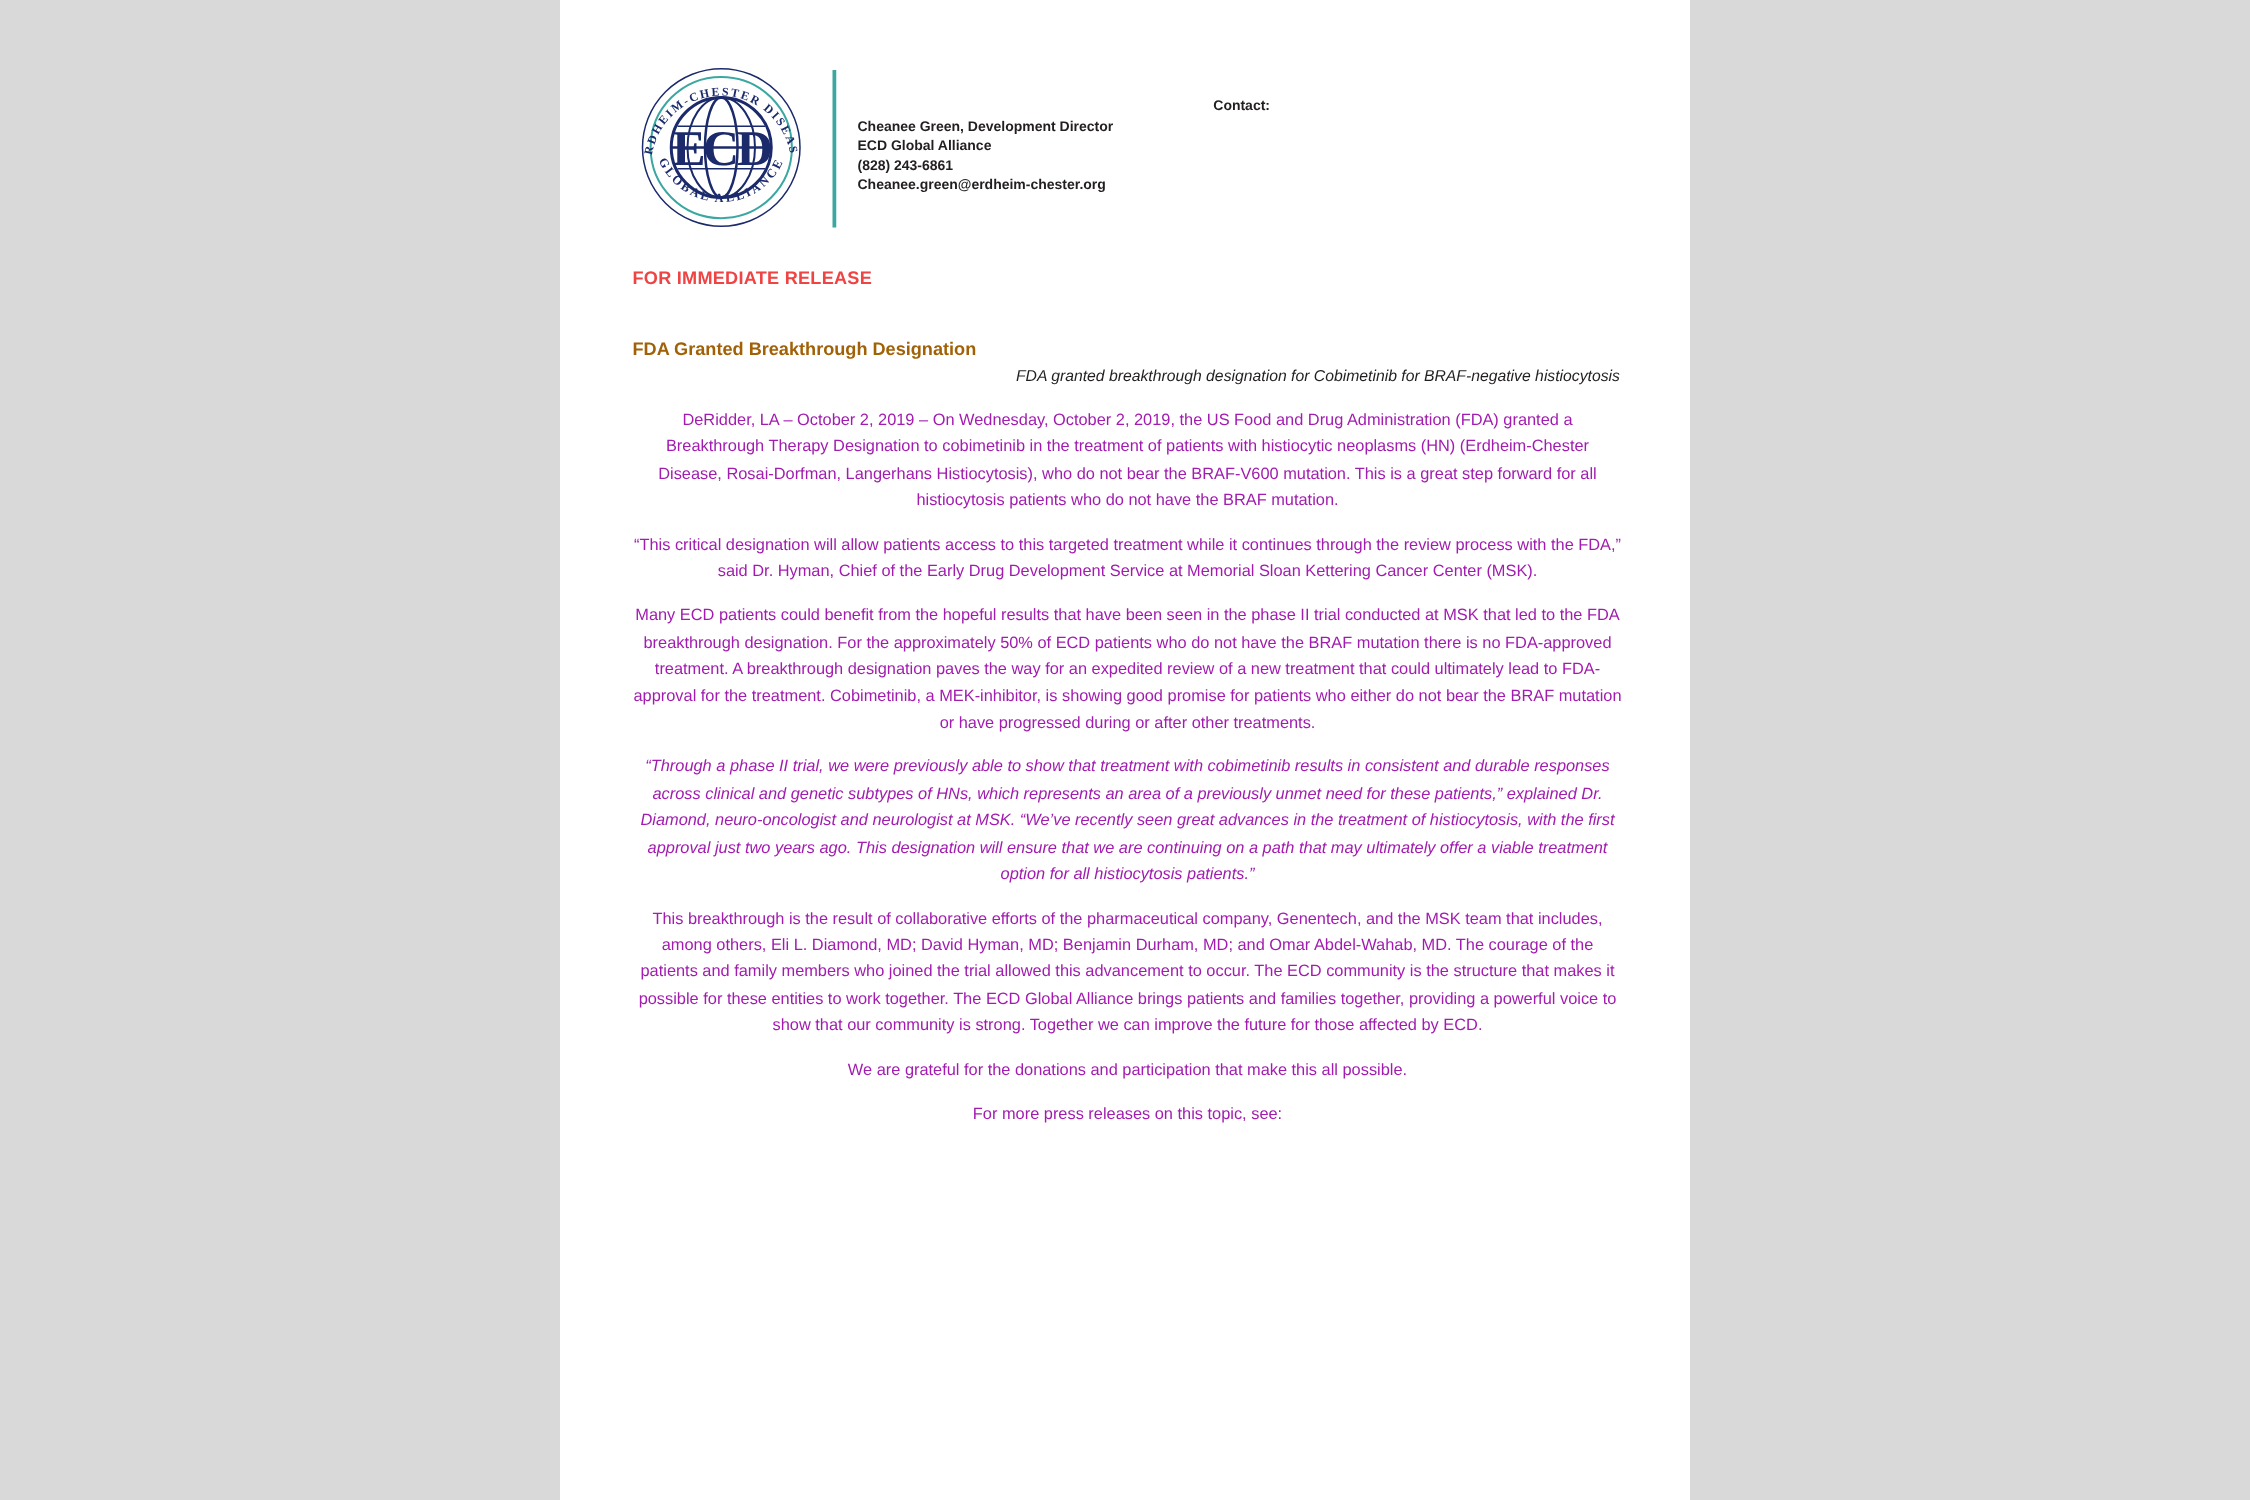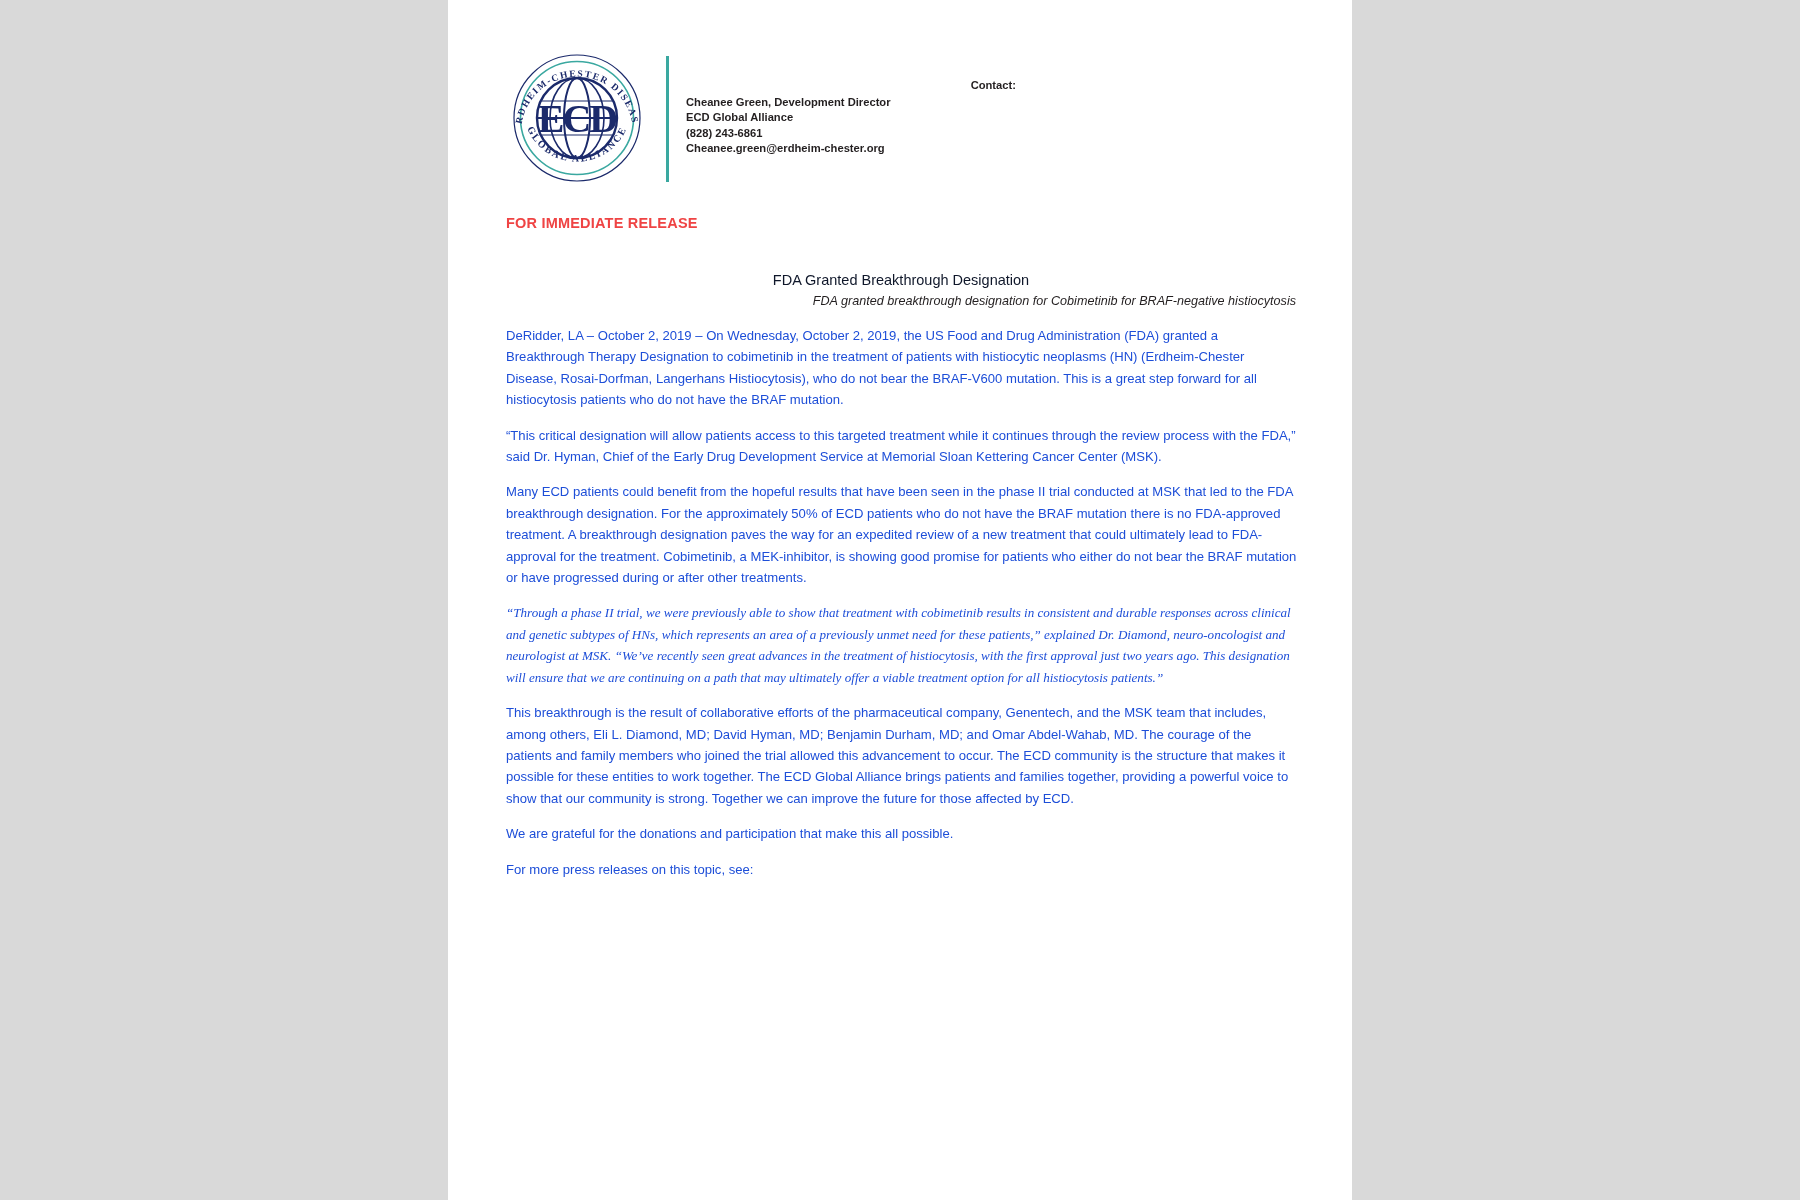--- a/index.html
+++ b/index.html
@@ -79,24 +79,23 @@
     font-size: 14.5px;
     font-weight: bold;
     color: #ef4444;
     letter-spacing: 0.2px;
   }
   .headline {
     position: absolute;
     left: 58px;
     top: 272px;
     width: 790px;
-    text-align: center;
     font-size: 14.5px;
-    font-weight: normal;
-    color: #0f172a;
+    font-weight: bold;
+    color: #a16207;
   }
   .subhead {
     position: absolute;
     left: 58px;
     top: 294px;
     width: 790px;
     text-align: right;
     font-size: 12.6px;
     font-style: italic;
     color: #231f20;
@@ -104,26 +103,25 @@
   .paras {
     position: absolute;
     left: 58px;
     top: 325px;
     width: 792px;
   }
   p.para {
     margin: 0 0 14px 0;
     font-size: 13.1px;
     line-height: 21.4px;
-    color: #1d4ed8;
-    text-align: left;
+    color: #a21caf;
+    text-align: center;
   }
   p.para.italic {
     font-style: italic;
-    font-family: Liberation Serif, serif;
   }
   
   .logo svg { display: block; }
 </style>
 </head>
 <body>
 
 <div class="page">
   <div class="doc-inner">
 

